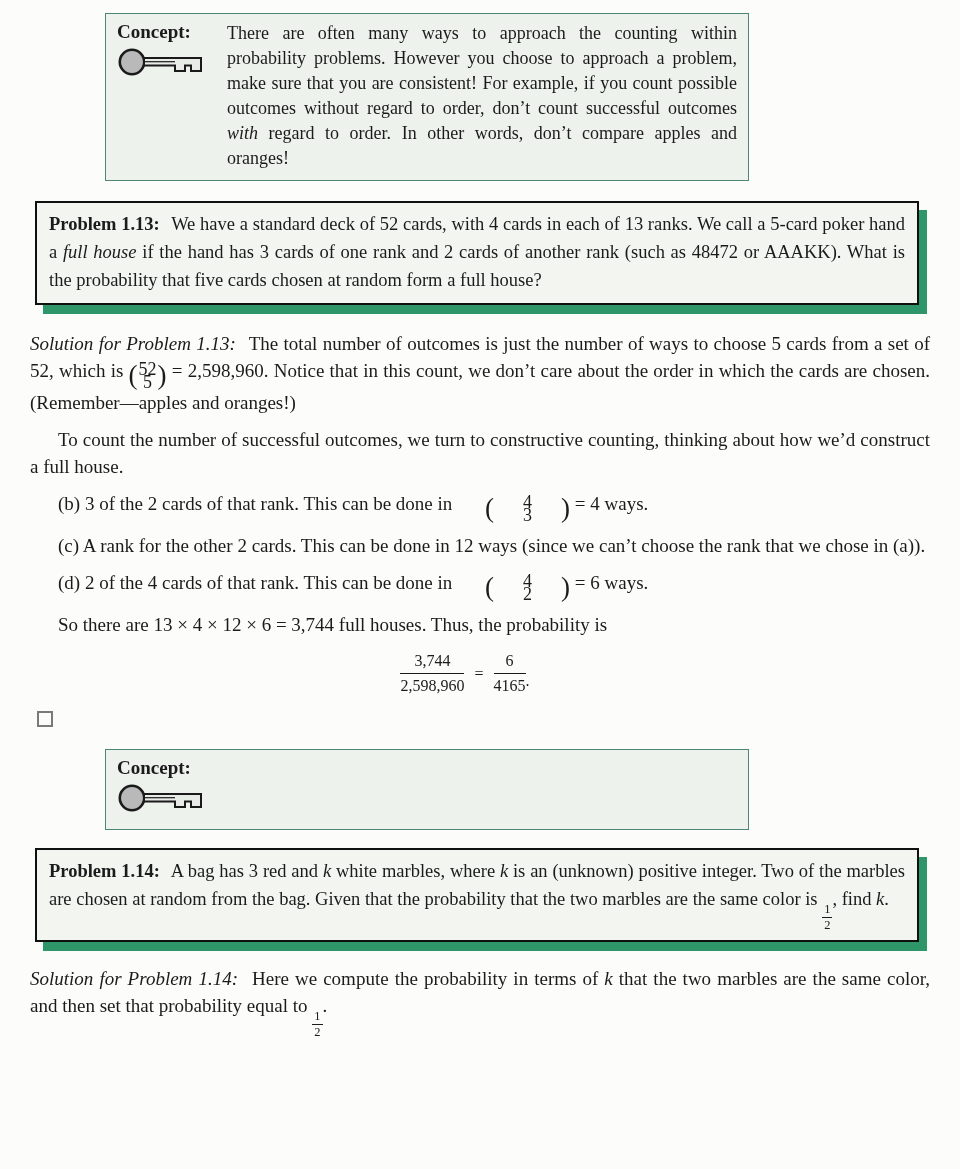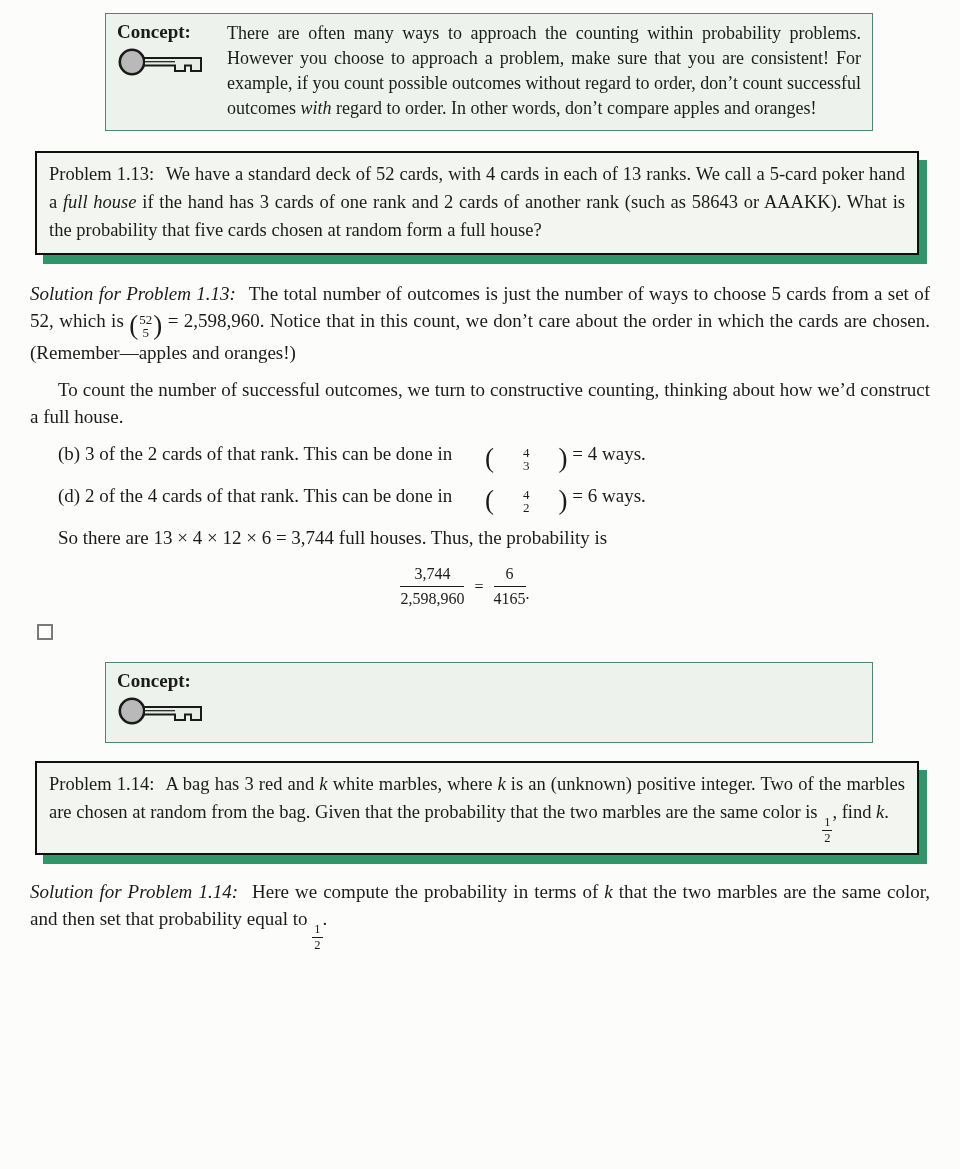--- a/index.html
+++ b/index.html
@@ -8,21 +8,21 @@
     background: #fcfcfa;
     color: #1b1b1b;
     font-family: "Liberation Serif", "DejaVu Serif", serif;
     overflow: hidden;
   }
   .page { padding-top: 13px; }
 
   
   .concept-box {
     margin-left: 105px;
-    width: 768px;
+    width: 644px;
     box-sizing: border-box;
     border: 1.5px solid #4e8576;
     background: #edf2ec;
     padding: 7px 11px 9px 11px;
     display: flex;
     gap: 14px;
   }
   .concept-left { width: 96px; flex: none; }
   .concept-label { font-weight: bold; font-size: 19px; display: block; }
   .key-icon { display: block; margin-top: 3px; }
@@ -40,33 +40,33 @@
     box-sizing: border-box;
     border: 2px solid #101010;
     background: #f3f5f0;
     box-shadow: 8px 9px 0 0 #2e9668;
     padding: 7px 12px 9px 12px;
     font-size: 18.5px;
     line-height: 28px;
     text-align: justify;
   }
   .problem-box p { margin: 0; }
-  .problem-label { font-weight: normal; margin-right: 7px; }
+  .problem-label { font-weight: bold; margin-right: 7px; }
 
   
   .prose { margin: 25px 30px 0 30px; font-size: 19px; line-height: 27px; text-align: justify; }
   .prose p { margin: 10px 0 0 0; }
   .prose p.first { margin-top: 0; }
   .prose .indent { text-indent: 28px; }
   .sol-lead { font-style: italic; margin-right: 8px; }
 
   
   .binom { display: inline-flex; align-items: center; vertical-align: -7px; line-height: 1; }
   .binom .paren { font-size: 27px; font-weight: 400; line-height: 1; }
-  .binom .stack { display: inline-flex; flex-direction: column; align-items: center; font-size: 13px; line-height: 13px; padding: 0 1px; }
+  .binom .stack { display: inline-flex; flex-direction: column; align-items: center; font-size: 18px; line-height: 13px; padding: 0 1px; }
 
   
   .sfrac { display: inline-flex; flex-direction: column; align-items: center; vertical-align: -8px; font-size: 12.5px; line-height: 12.5px; }
   .sfrac .t { border-bottom: 1px solid #1b1b1b; padding: 0 2px 1px 2px; }
   .sfrac .b { padding-top: 1px; }
 
   
   .equation { margin: 14px 30px 0 0; text-align: center; font-size: 16px; }
   .frac { display: inline-block; vertical-align: middle; text-align: center; }
   .frac .top { display: block; border-bottom: 1.6px solid #1b1b1b; padding: 0 5px 3px 5px; }
@@ -97,21 +97,21 @@
           <circle cx="15" cy="16" r="12.2" fill="#b9b9b9" stroke="#1a1a1a" stroke-width="2.6"></circle>
           <path d="M27 12 L84 12 L84 25 L74 25 L74 19.5 L68 19.5 L68 25 L58 25 L58 19.5 L27 19.5 Z" fill="#e7ece6" stroke="#1a1a1a" stroke-width="2"></path>
           <line x1="27" y1="15.7" x2="58" y2="15.7" stroke="#1a1a1a" stroke-width="1.2"></line>
         </svg>
       </span>
     </div>
     <div class="concept-text"><span>There are often many ways to approach the counting within probability problems.  However you choose to approach a problem, make sure that you are consistent!  For example, if you count possible outcomes without regard to order, don’t count successful outcomes </span><i>with</i><span> regard to order.  In other words, don’t compare apples and oranges!</span></div>
   </section>
 
   <section class="problem-box">
-    <p><b class="problem-label">Problem 1.13:</b><span> We have a standard deck of 52 cards, with 4 cards in each of 13 ranks. We call a 5-card poker hand a </span><i>full house</i><span> if the hand has 3 cards of one rank and 2 cards of another rank (such as 58643 or AAAKK). What is the probability that five cards chosen at random form a full house?</span></p>
+    <p><b class="problem-label">Problem 1.13:</b><span> We have a standard deck of 52 cards, with 4 cards in each of 13 ranks. We call a 5-card poker hand a </span><i>full house</i><span> if the hand has 3 cards of one rank and 2 cards of another rank (such as 48472 or AAAKK). What is the probability that five cards chosen at random form a full house?</span></p>
   </section>
 
   <div class="prose">
     <p class="first"><span class="sol-lead">Solution for Problem 1.13:</span><span> The total number of outcomes is just the number of ways to choose 5 cards from a set of 52, which is </span><span class="binom">
           <span class="paren">(</span>
           <span class="stack">
             <span>52</span>
             <span>5</span>
           </span>
           <span class="paren">)</span>
@@ -123,20 +123,21 @@
 
     <p class="indent"><span>(b) 3 of the 2 cards of that rank.  This can be done in </span><span class="binom">
           <span class="paren">(</span>
           <span class="stack">
             <span>4</span>
             <span>3</span>
           </span>
           <span class="paren">)</span>
         </span><span> = 4 ways.</span></p>
 
+    <p class="indent">(c) A rank for the other 2 cards.  This can be done in 12 ways (since we can’t choose the rank that we chose in (a)).</p>
 
     <p class="indent"><span>(d) 2 of the 4 cards of that rank.  This can be done in </span><span class="binom">
           <span class="paren">(</span>
           <span class="stack">
             <span>4</span>
             <span>2</span>
           </span>
           <span class="paren">)</span>
         </span><span> = 6 ways.</span></p>
 

